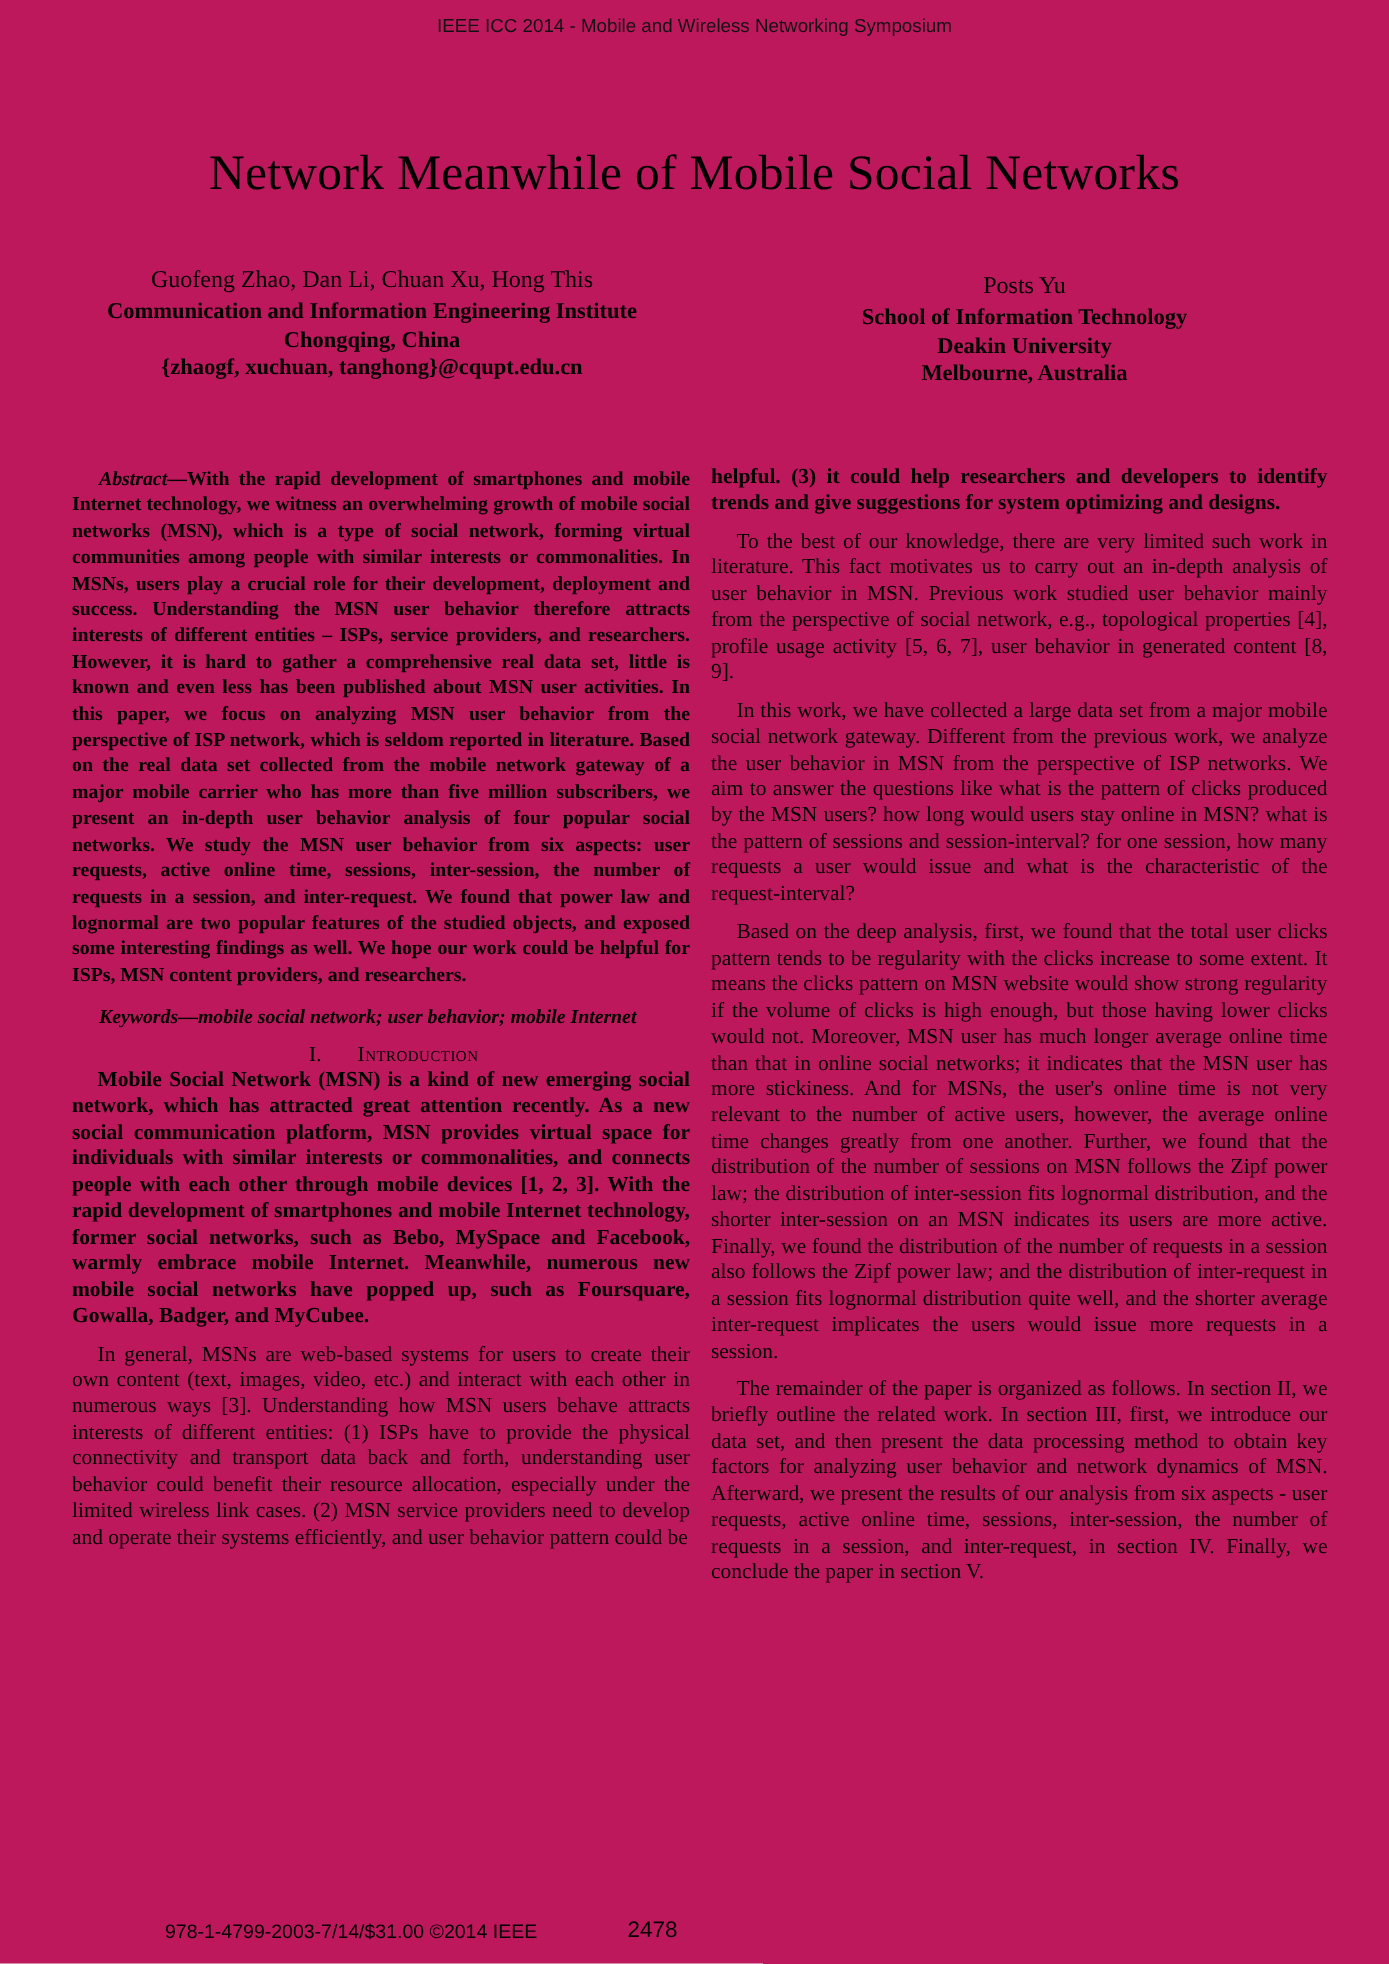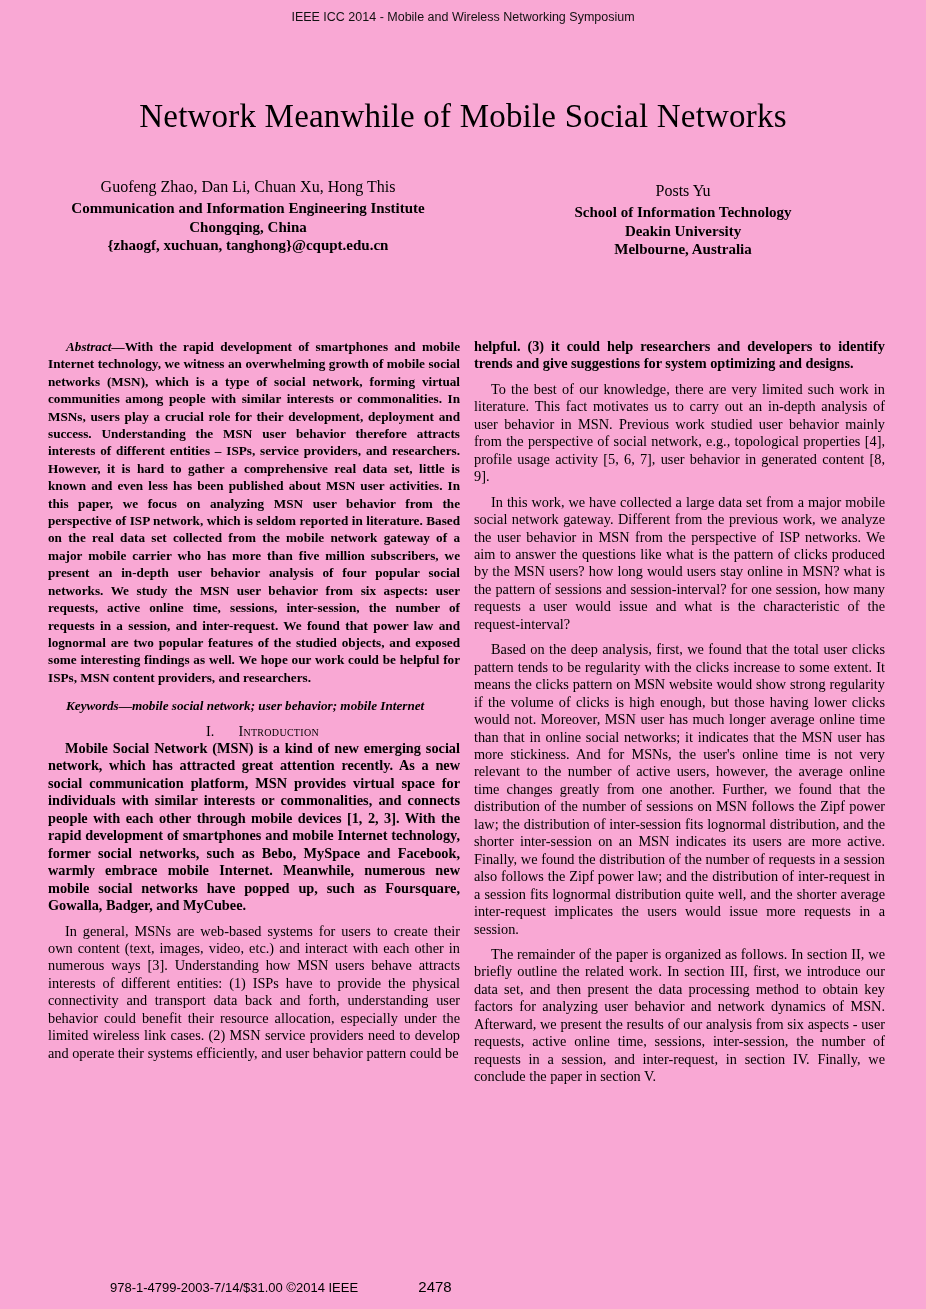--- a/index.html
+++ b/index.html
@@ -5,21 +5,21 @@
   html, body {
     margin: 0;
     padding: 0;
     background: #e8e8e8;
   }
   .page {
     position: relative;
     width: 926px;
     height: 1309px;
     margin: 0 auto;
-    background: #f9a8d4;
+    background: #be185d;
     overflow: hidden;
     font-family: "Liberation Serif", "DejaVu Serif", serif;
     color: #000000;
   }
   .conf-header {
     position: absolute;
     top: 10px;
     left: 0;
     width: 100%;
     text-align: center;
@@ -51,21 +51,20 @@
   .author-block.right .author-names { margin-top: 4px; }
   .affil-line {
     font-size: 15px;
     line-height: 18.5px;
     font-weight: bold;
   }
   .col {
     position: absolute;
     top: 310px;
     text-align: justify;
-    margin-top: 28px;
   }
   .col-left  { left: 48px;  width: 412px; }
   .col-right { left: 474px; width: 411px; }
   .abstract-p {
     margin: 0;
     font-size: 13.2px;
     font-weight: bold;
     line-height: 17.4px;
     text-indent: 18px;
   }

